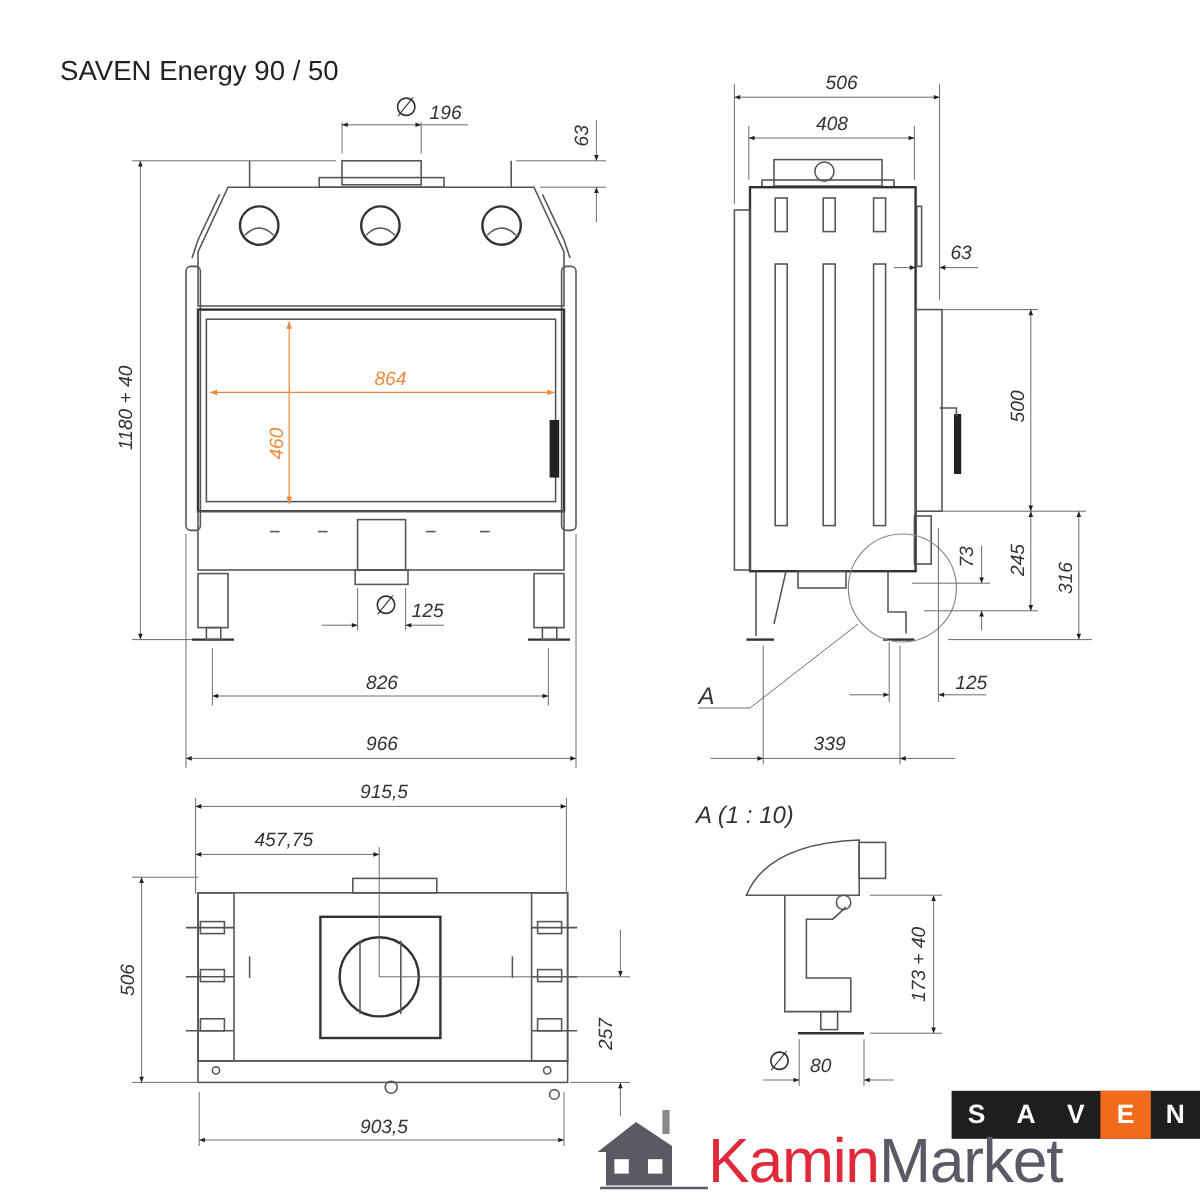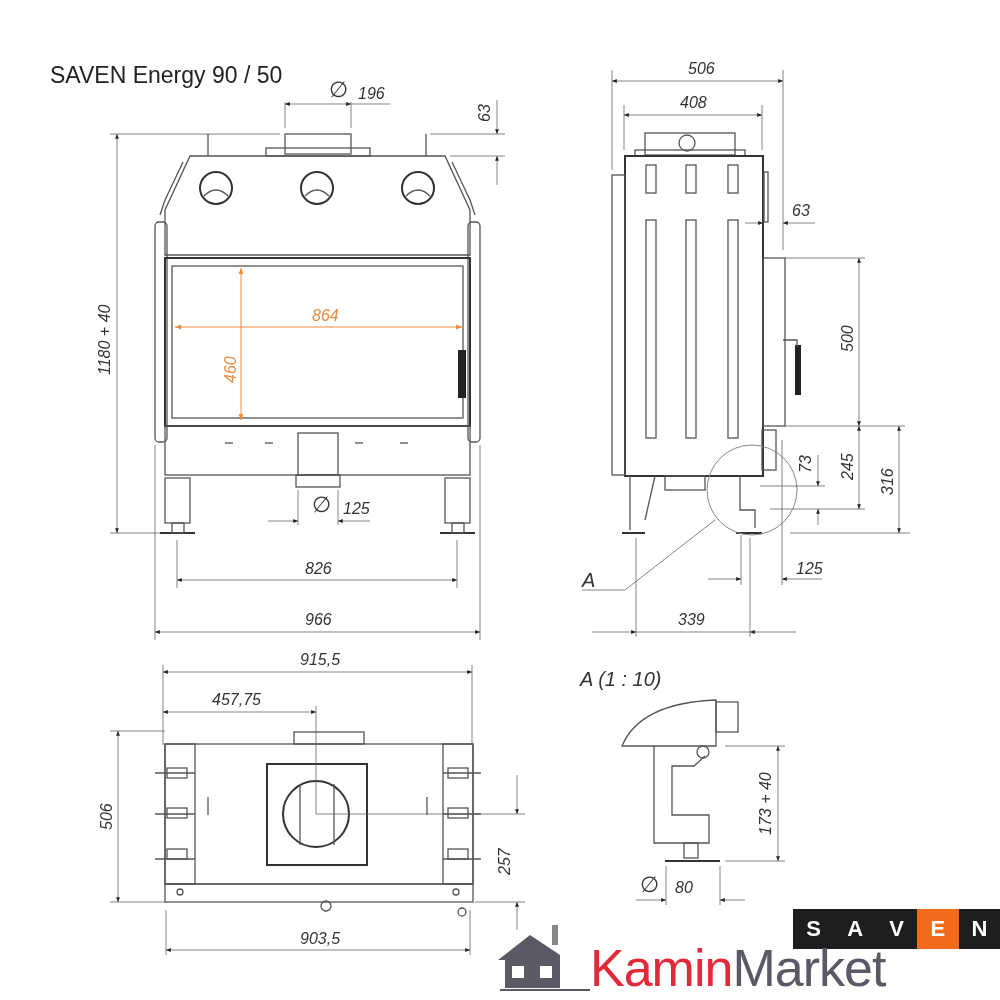--- a/index.html
+++ b/index.html
@@ -3,21 +3,21 @@
 <meta charset="utf-8">
 <style>
   html,body{margin:0;padding:0;background:#fff;}
   body{width:1000px;height:1000px;position:relative;overflow:hidden;font-family:"Liberation Sans",sans-serif;}
   svg{position:absolute;left:0;top:0;}
   .ln{stroke:#555;stroke-width:1.3;fill:none;}
   .lnb{stroke:#333;stroke-width:2;fill:none;}
   .dim{stroke:#666;stroke-width:0.8;fill:none;}
   .dt{font-family:"Liberation Sans",sans-serif;font-style:italic;font-size:16px;fill:#333;}
   .dto{font-family:"Liberation Sans",sans-serif;font-style:italic;font-size:16px;fill:#f08a3c;}
-  .title{position:absolute;left:50px;top:62px;font-size:23px;color:#222;}
+  .title{position:absolute;left:50px;top:46px;font-size:23px;color:#222;}
   .saven{position:absolute;left:793px;top:909px;width:207px;height:40px;background:#1e1e1e;display:flex;align-items:center;}
   .saven span{flex:1;text-align:center;color:#fff;font-weight:bold;font-size:22px;height:40px;line-height:40px;}
   .saven span.hl{background:#f26b1d;}
   .km{position:absolute;left:590px;top:940px;font-size:52px;line-height:56px;letter-spacing:-1px;}
   .km .k1{color:#e02a3a;}
   .km .k2{color:#5a5a66;}
 </style>
 </head>
 <body>
 

